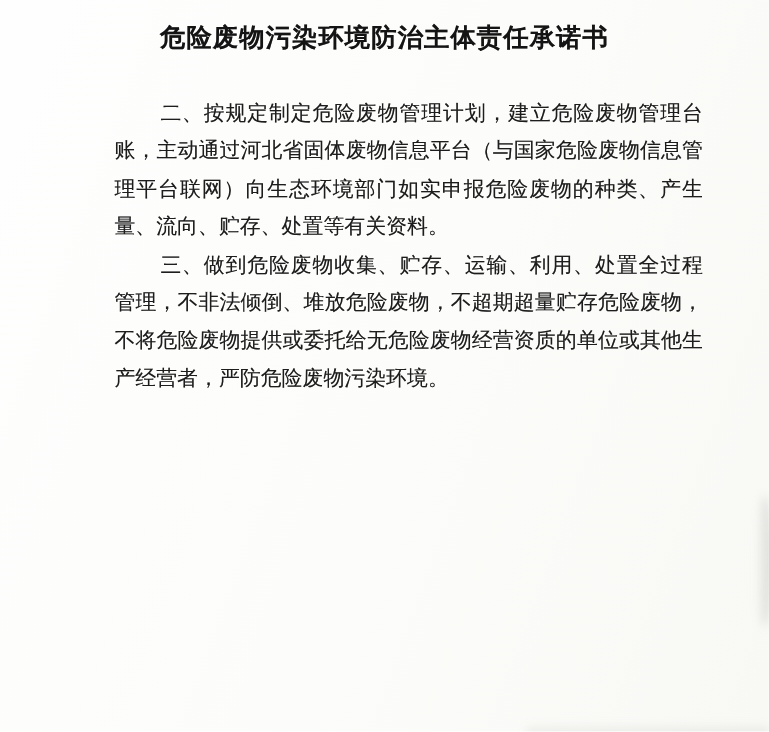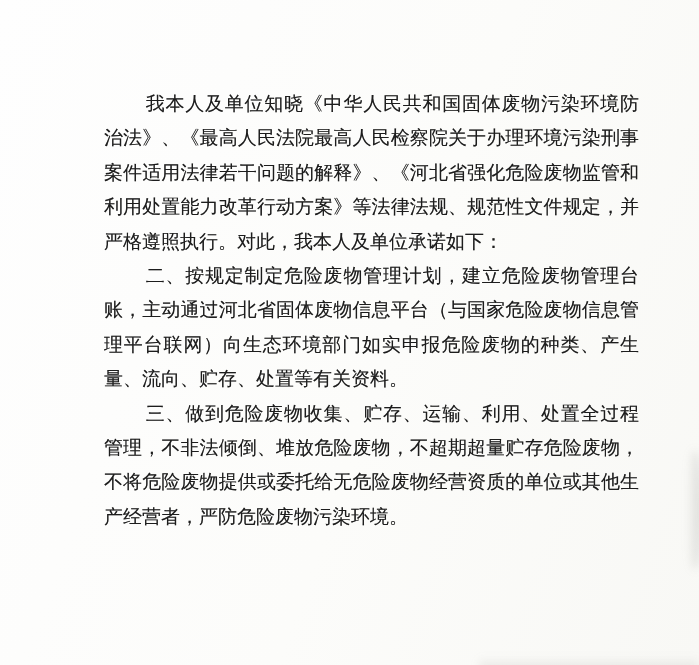--- a/index.html
+++ b/index.html
@@ -71,22 +71,22 @@
     height: 14px;
     background: linear-gradient(to top, rgba(130,130,125,0.18), rgba(130,130,125,0));
     filter: blur(4px);
     pointer-events: none;
   }
 </style>
 </head>
 <body>
 
 <div class="page" style="color: rgb(29, 29, 29);">
+  <h1 class="doc-title">危险废物污染环境防治主体责任承诺书</h1>
 
   <div class="doc-content">
-      <p class="para">我本人及单位知晓《中华人民共和国固体废物污染环境防治法》、《最高人民法院最高人民检察院关于办理环境污染刑事案件适用法律若干问题的解释》、《河北省强化危险废物监管和利用处置能力改革行动方案》等法律法规、规范性文件规定，并严格遵照执行。对此，我本人及单位承诺如下：</p>
       <p class="para">二、按规定制定危险废物管理计划，建立危险废物管理台账，主动通过河北省固体废物信息平台（与国家危险废物信息管理平台联网）向生态环境部门如实申报危险废物的种类、产生量、流向、贮存、处置等有关资料。</p>
       <p class="para">三、做到危险废物收集、贮存、运输、利用、处置全过程管理，不非法倾倒、堆放危险废物，不超期超量贮存危险废物，不将危险废物提供或委托给无危险废物经营资质的单位或其他生产经营者，严防危险废物污染环境。</p>
     </div>
 
   <div class="scan-shade-right"></div>
   <div class="scan-shade-bottom"></div>
 </div>
 
 </body></html>

